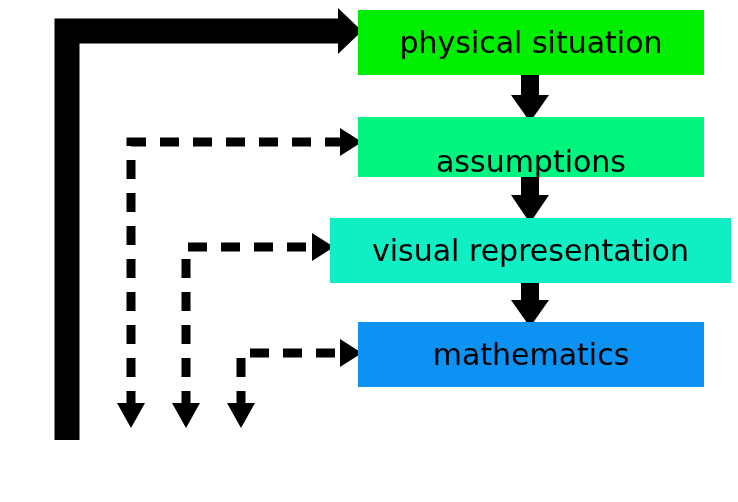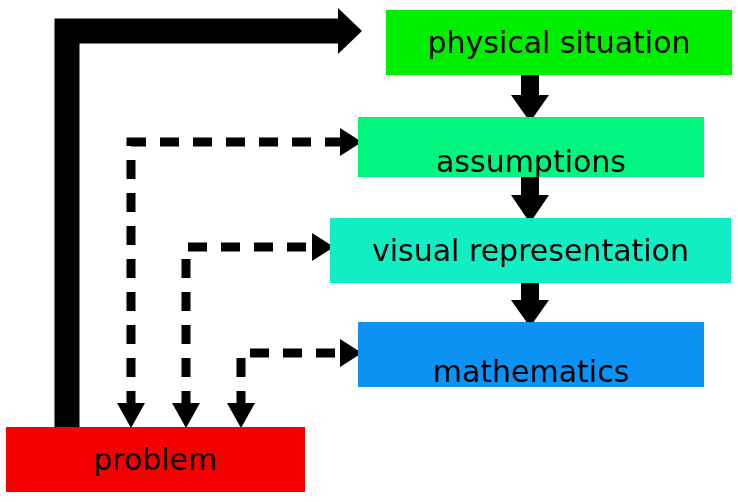--- a/index.html
+++ b/index.html
@@ -32,24 +32,24 @@
     white-space:nowrap;
     letter-spacing:0px;
     z-index:2;
   }
   .node-label{
     display:block;
     color:#000000;
     font-size:30px;
     line-height:1;
   }
-  #node-physical-situation{ left:358px; top:10px;  width:346px; height:65px; background:#00ee00;margin-left:28px; }
+  #node-physical-situation{ left:358px; top:10px;  width:346px; height:65px; background:#00ee00; }
   #node-assumptions{       left:358px; top:117px; width:346px; height:60px; background:#00f57f;align-items:flex-end; }
   #node-visual{            left:330px; top:218px; width:401px; height:65px; background:#10efc3; }
-  #node-mathematics{       left:358px; top:322px; width:346px; height:65px; background:#0c92f2;align-items:flex-end; }
+  #node-mathematics{       left:358px; top:322px; width:346px; height:65px; background:#0c92f2; }
   #node-problem{           left:6px;   top:427px; width:299px; height:65px; background:#f50000; }
 </style>
 </head>
 <body>
 
 <div id="canvas" style="background: rgb(255, 255, 255);">
 
   <svg id="edges" viewBox="0 0 738 502" width="738" height="502" xmlns="http://www.w3.org/2000/svg">
 
     <g>
@@ -100,17 +100,14 @@
   </div>
 
   <div class="node" id="node-visual" style="left: 330px; top: 218px; width: 401px; height: 65px; background: rgb(16, 239, 195);">
     <span class="node-label">visual representation</span>
   </div>
 
   <div class="node" id="node-mathematics" style="left: 358px; top: 322px; width: 346px; height: 65px; background: rgb(12, 146, 242);">
     <span class="node-label">mathematics</span>
   </div>
 
-  <div class="node" id="node-problem" style="left: 6px; top: 427px; width: 299px; height: 65px; background: rgb(245, 0, 0);">
-    <span class="node-label">problem</span>
-  </div>
 
 </div>
 
 </body></html>

